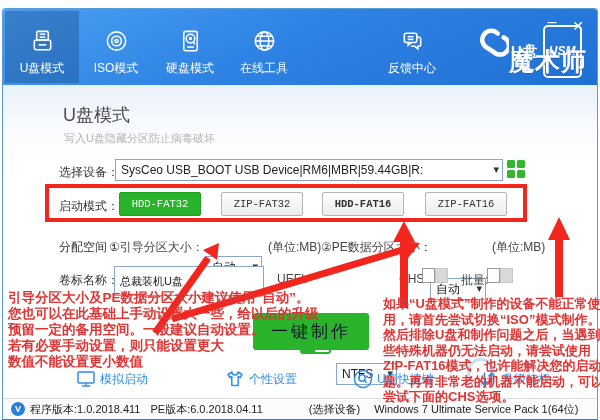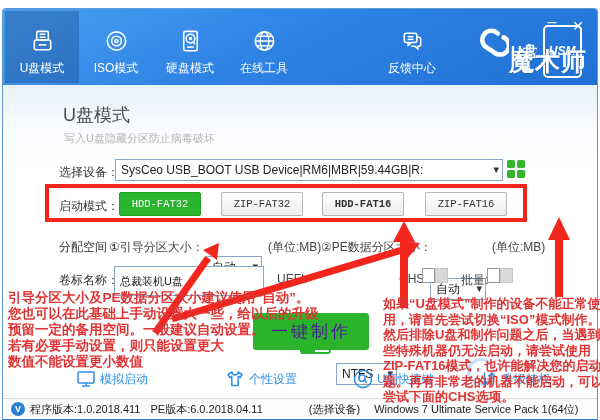--- a/index.html
+++ b/index.html
@@ -48,21 +48,21 @@
   .modebtn{position:absolute;top:183px;width:82px;height:24px;box-sizing:border-box;border:1px solid #b5b5b5;
            border-radius:2px;background:linear-gradient(#fefefe,#ececec);color:#333;
            font-family:"Liberation Mono","DejaVu Sans Mono",monospace;font-size:10.5px;
            display:flex;align-items:center;justify-content:center;cursor:pointer;}
   .modebtn.sel{background:#29b42c;border-color:#1ea321;color:#fff;}
   .toggle{width:27px;height:16px;border:2px solid #29b42c;border-radius:3px;background:#fff;position:relative;cursor:pointer;}
   .toggle i{position:absolute;left:0;top:0;width:13px;height:16px;background:#29b42c;}
   .cb{width:13px;height:15px;border:1px solid #9a9a9a;background:#fff;box-sizing:border-box;cursor:pointer;}
   .cb.gray{background:#d9d9d9;border-color:#c6c6c6;}
   .makebtn{position:absolute;left:250px;top:304px;width:116px;height:37px;background:#29b42c;border-radius:3px;
-           color:#4c1d95;font-size:17px;letter-spacing:3px;display:flex;align-items:center;justify-content:center;cursor:pointer;}
+           color:#0f172a;font-size:17px;letter-spacing:3px;display:flex;align-items:center;justify-content:center;cursor:pointer;}
   .flink{position:absolute;top:360px;display:flex;align-items:center;color:#2f8fe8;font-size:12px;cursor:pointer;white-space:nowrap;}
   .flink svg{margin-right:4px;}
   .watermark{position:absolute;left:464px;top:349px;width:22px;height:22px;border:3px solid rgba(130,185,240,.45);
              border-radius:50%;}
   
   .status{position:absolute;left:0;right:0;bottom:0;height:21px;background:#fcfcfc;border-top:1px solid #dcdcdc;
           display:flex;align-items:center;font-size:11px;color:#222;padding-left:8px;box-sizing:border-box;white-space:nowrap;}
   .vbadge{width:14px;height:14px;border-radius:50%;background:#2a7fd4;color:#fff;font-size:9px;font-weight:bold;
           display:flex;align-items:center;justify-content:center;margin-right:5px;}
   .st-seg{margin-right:10px;}

